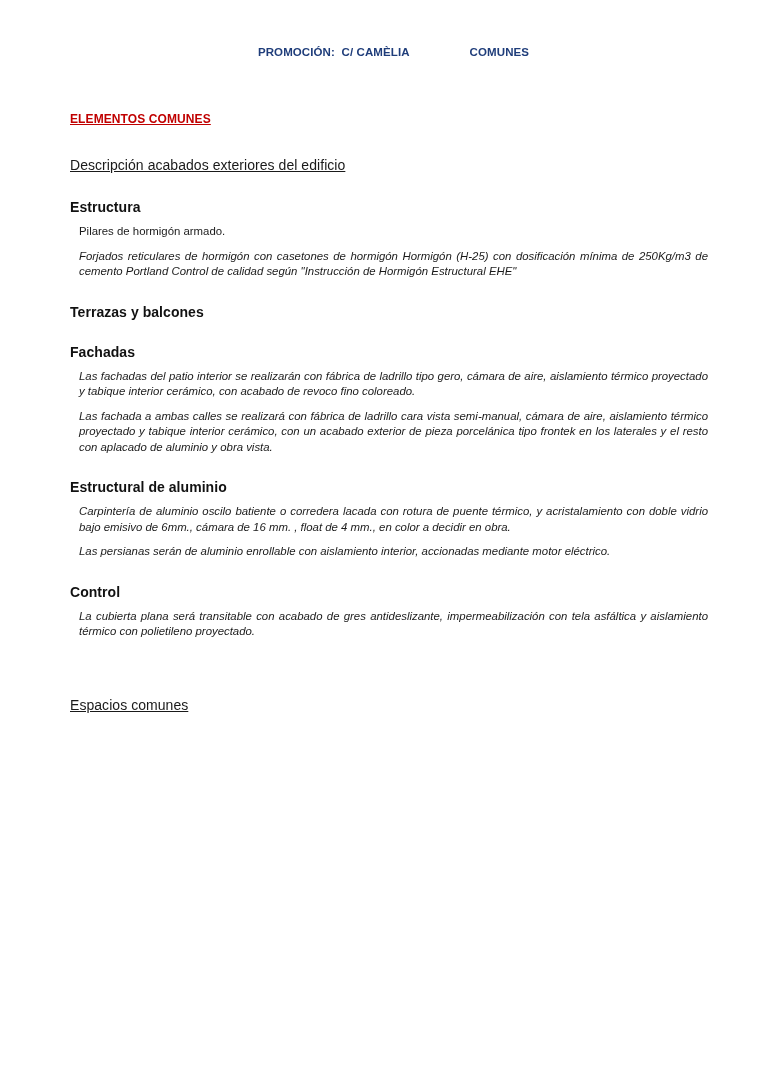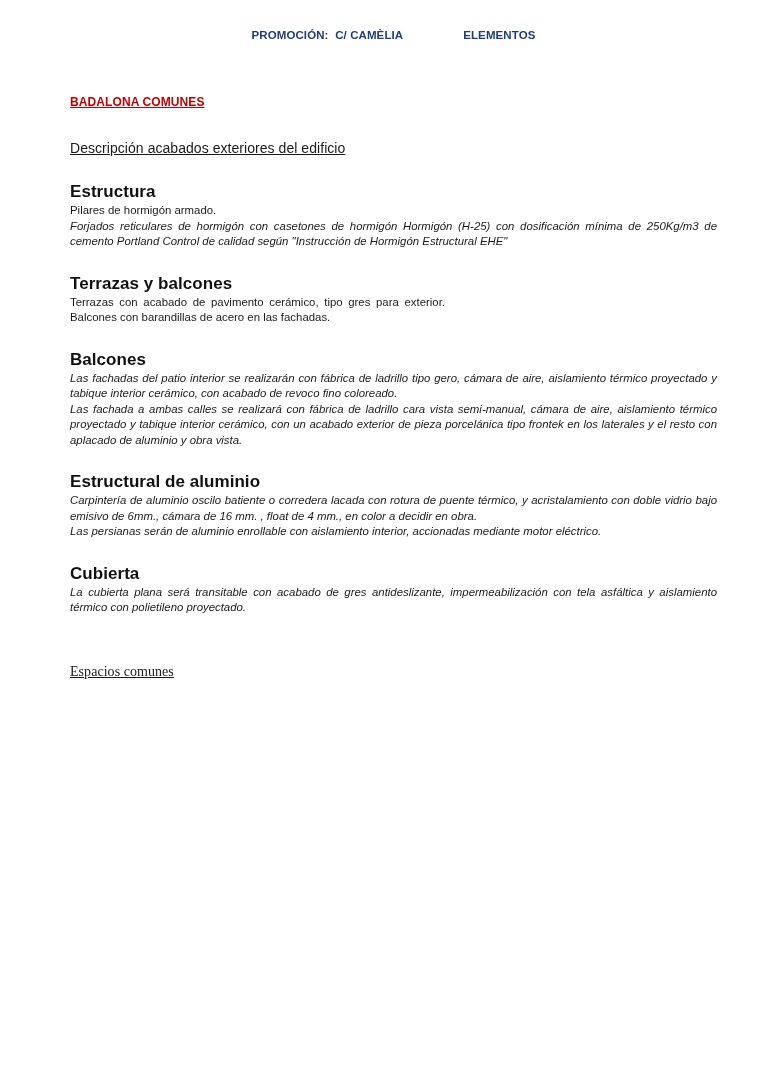--- a/index.html
+++ b/index.html
@@ -12,21 +12,21 @@
     height: 1080px;
     font-family: "Liberation Sans", sans-serif;
     color: #000000;
     overflow: hidden;
   }
   .page {
     position: relative;
     width: 763px;
     height: 1080px;
     box-sizing: border-box;
-    padding: 19px 46px 0 70px;
+    padding: 36px 46px 0 70px;
   }
   .header-line {
     display: flex;
     justify-content: center;
     align-items: baseline;
     gap: 60px;
     font-size: 11.5px;
     font-weight: bold;
     color: #1f3d7a;
     margin-top: 10px;
@@ -51,28 +51,28 @@
     margin-top: 31px;
     letter-spacing: 0.05px;
   }
   .block {
     margin-top: 26px;
   }
   .block.tight {
     margin-top: 24px;
   }
   .block-head {
-    font-size: 17px;
+    font-size: 14px;
     font-weight: bold;
     color: #111111;
     margin-bottom: 1px;
     letter-spacing: 0.05px;
   }
   p {
-    margin: 0;
+    margin: 9px;
     font-size: 11.4px;
     line-height: 1.36;
     color: #1a1a1a;
   }
   p.just {
     text-align: justify;
     font-style: italic;
   }
   p.narrow {
     width: 375px;
@@ -85,55 +85,54 @@
     height: 30px;
   }
 </style>
 </head>
 <body>
 
 <div class="page">
 
   <div class="header-line">
     <span class="promo">PROMOCIÓN:  C/ CAMÈLIA</span>
-    <span>ELEMENTOS</span>
+    <span>COMUNES</span>
   </div>
 
-  <div class="section-title">BADALONA COMUNES</div>
+  <div class="section-title">ELEMENTOS COMUNES</div>
 
   <div class="subsection-title">Descripción acabados exteriores del edificio</div>
 
   <div class="block">
     <div class="block-head">Estructura</div>
     <p>Pilares de hormigón armado.</p>
     <p class="just">Forjados reticulares de hormigón con casetones de hormigón Hormigón (H-25) con dosificación mínima de 250Kg/m3 de cemento Portland Control de calidad según "Instrucción de Hormigón Estructural EHE"</p>
   </div>
 
   <div class="block tight">
     <div class="block-head">Terrazas y balcones</div>
-    <p class="narrow">Terrazas con acabado de pavimento cerámico, tipo gres para exterior. Balcones con barandillas de acero en las fachadas.</p>
   </div>
 
   <div class="block tight">
-    <div class="block-head">Balcones</div>
+    <div class="block-head">Fachadas</div>
     <p class="just">Las fachadas del patio interior se realizarán con fábrica de ladrillo tipo gero, cámara de aire, aislamiento térmico proyectado y tabique interior cerámico, con acabado de revoco fino coloreado.</p>
     <p class="just">Las fachada a ambas calles se realizará con fábrica de ladrillo cara vista semi-manual, cámara de aire, aislamiento térmico proyectado y tabique interior cerámico, con un acabado exterior de pieza porcelánica tipo frontek en los laterales y el resto con aplacado de aluminio y obra vista.</p>
   </div>
 
   <div class="block tight">
     <div class="block-head">Estructural de aluminio</div>
     <p class="just">Carpintería de aluminio oscilo batiente o corredera lacada con rotura de puente térmico, y acristalamiento con doble vidrio bajo emisivo de 6mm., cámara de 16 mm. , float de 4 mm., en color a decidir en obra.</p>
     <p class="just">Las persianas serán de aluminio enrollable con aislamiento interior, accionadas mediante motor eléctrico.</p>
   </div>
 
   <div class="block tight">
-    <div class="block-head">Cubierta</div>
+    <div class="block-head">Control</div>
     <p class="just">La cubierta plana será transitable con acabado de gres antideslizante, impermeabilización con tela asfáltica y aislamiento térmico con polietileno  proyectado.</p>
   </div>
 
   <div class="spacer-lg"></div>
 
-  <div class="subsection-title" style="margin-top:0;font-family:Liberation Serif, serif;">Espacios comunes</div>
+  <div class="subsection-title" style="margin-top:0;">Espacios comunes</div>
 
   <div class="spacer-md"></div>
 
 
 </div>
 
 </body></html>

